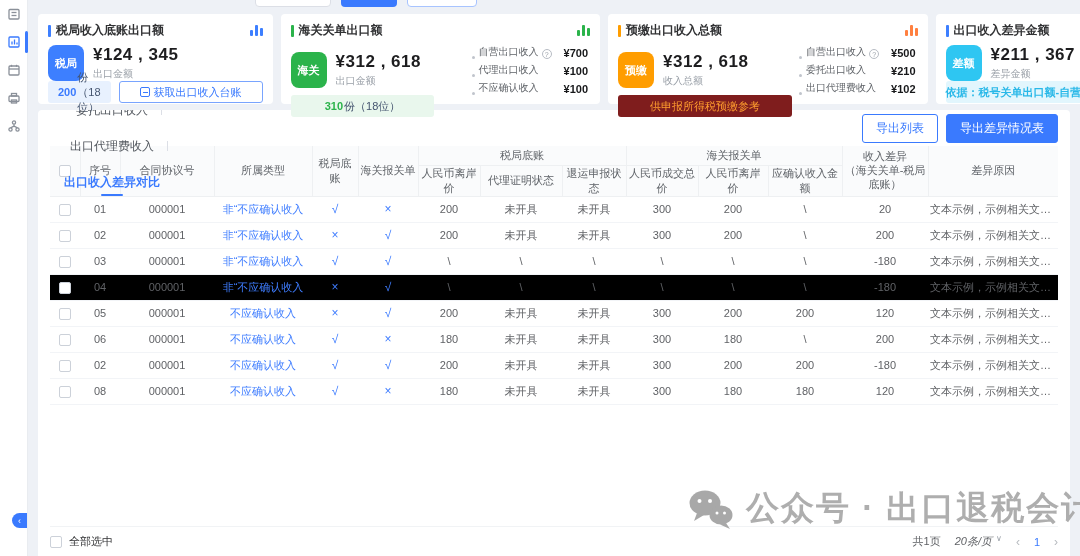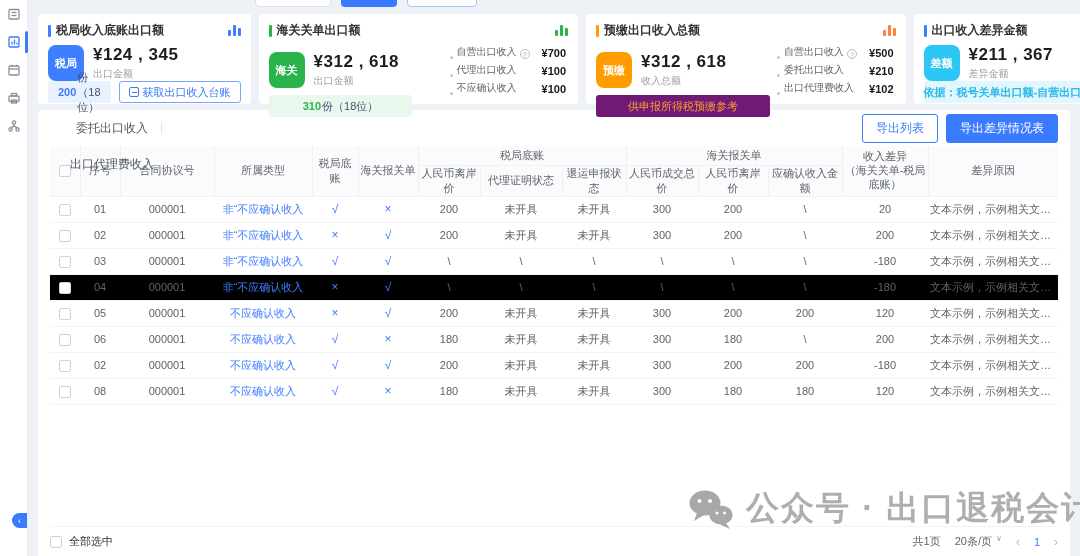--- a/index.html
+++ b/index.html
@@ -44,28 +44,28 @@
   .detail-row { display:flex; align-items:flex-end; font-size:10px; color:#5f6368; white-space:nowrap;margin-left:40px; }
   .detail-row .dot { width:3px; height:3px; border-radius:50%; background:#c0c4cc; margin-right:4px; }
   .detail-row .info { width:10px; height:10px; border:1px solid #b7bcc4; border-radius:50%; color:#9aa0a8;
     font-size:7px; display:inline-flex; align-items:center; justify-content:center; margin-left:3px; cursor:pointer; }
   .detail-row .dvalue { margin-left:auto; padding-left:12px; font-weight:800; font-size:11px; color:#17181a; }
   .card-foot { display:flex; gap:8px; align-items:center; }
   .pill { height:22px; border-radius:3px; display:flex; align-items:center; justify-content:center;
     font-size:11px; padding:0 10px; }
   .pill.blue { background:#e8f1fe; color:#44546f; flex:1; }
   .pill.green { background:#e9f7ed; color:#44546f; width:48%; }
-  .pill.orange { background:#701a75; color:#ff9d2e; width:58%; justify-content:center; }
+  .pill.orange { background:#7f1d1d; color:#ff9d2e; width:58%; justify-content:center; }
   .pill .num { font-weight:800; margin-right:1px; }
   .pill.blue .num { color:#3a7afe; }
   .pill.green .num { color:#2bb34b; }
   .banner { height:22px; width:100%; background:#e2f6fd; color:#29b8e8; border-radius:3px;
     display:flex; align-items:center; justify-content:center; font-size:11px; font-weight:600; white-space:nowrap; }
   .ledger-btn { height:22px; border:1px solid #79a4fe; background:#fff; color:#3a7afe; border-radius:3px;
-    font-size:11px; display:flex; align-items:center; gap:4px; padding:0 9px; cursor:pointer; white-space:nowrap;
+    font-size:11px; display:flex; align-items:center; gap:4px; padding:0 20px; cursor:pointer; white-space:nowrap;
     font-family:inherit; }
   .ledger-btn .lic { width:10px; height:10px; border:1px solid #3a7afe; border-radius:2px; position:relative; }
   .ledger-btn .lic::after { content:""; position:absolute; left:2px; top:4px; width:5px; height:1px; background:#3a7afe; }
   
   .panel { background:#fff; border-radius:4px 4px 0 0; margin-top:6px; flex:1;
     display:flex; flex-direction:column; padding:0 12px; overflow:hidden; }
   .tabs-row { display:flex; align-items:center; height:36px; flex-shrink:0; }
   .tabs { display:flex; align-items:center; list-style:none;flex-direction:column; }
   .tab { font-size:12px; color:#51565d; padding:0 14px; position:relative; cursor:pointer; line-height:36px; }
   .tab:not(:last-child)::after { content:""; position:absolute; right:0; top:13px; width:1px; height:10px; background:#dcdfe6; }
@@ -88,21 +88,21 @@
   tbody tr.hl { background:#000000; }
   td.type { color:#3f7dff; cursor:pointer; }
   td.chk { color:#3f7dff; font-size:12px; }
   .cb { width:12px; height:12px; border:1px solid #ccd1d9; border-radius:2px; background:#fff;
     display:inline-block; vertical-align:middle; cursor:pointer; }
   
   .spacer { flex:1; }
   .panel-footer { height:30px; border-top:1px solid #f1f3f5; display:flex; align-items:center; flex-shrink:0; }
   .select-all { display:flex; align-items:center; gap:7px; font-size:11px; color:#303133; }
   .pagination { margin-left:auto; display:flex; align-items:center; gap:14px; font-size:11px; color:#606266; }
-  .page-size { display:flex; align-items:flex-start; gap:4px; cursor:pointer; }
+  .page-size { display:flex; align-items:flex-start; gap:4px; cursor:pointer;font-style:italic; }
   .caret { font-size:8px; color:#9aa0a8; }
   .pg-arrow { color:#b6babf; cursor:pointer; font-size:12px; }
   .pg-num { color:#3a7afe; cursor:pointer; }
   
   .watermark { position:absolute; left:688px; top:486px; display:flex; align-items:center; gap:12px;
     color:#a6a6a6; font-size:33px; font-weight:600; letter-spacing:2px; opacity:.9; z-index:9; pointer-events:none; white-space:nowrap; }
 </style>
 </head>
 <body>
 
@@ -308,20 +308,21 @@
       </div>
     </div>
   </div>
 
   <div class="panel">
     <div class="tabs-row">
       <ul class="tabs">
           <li class="tab"><span>税局出口收入底账</span></li>
           <li class="tab"><span>委托出口收入</span></li>
           <li class="tab"><span>出口代理费收入</span></li>
+          <li class="tab active"><span>出口收入差异对比</span><span class="underline"></span></li>
         </ul>
       <div class="tab-actions">
         <button class="btn-outline">导出列表</button>
         <button class="btn-fill">导出差异情况表</button>
       </div>
     </div>
 
     <table>
       <colgroup>
         <col style="width:30px">

